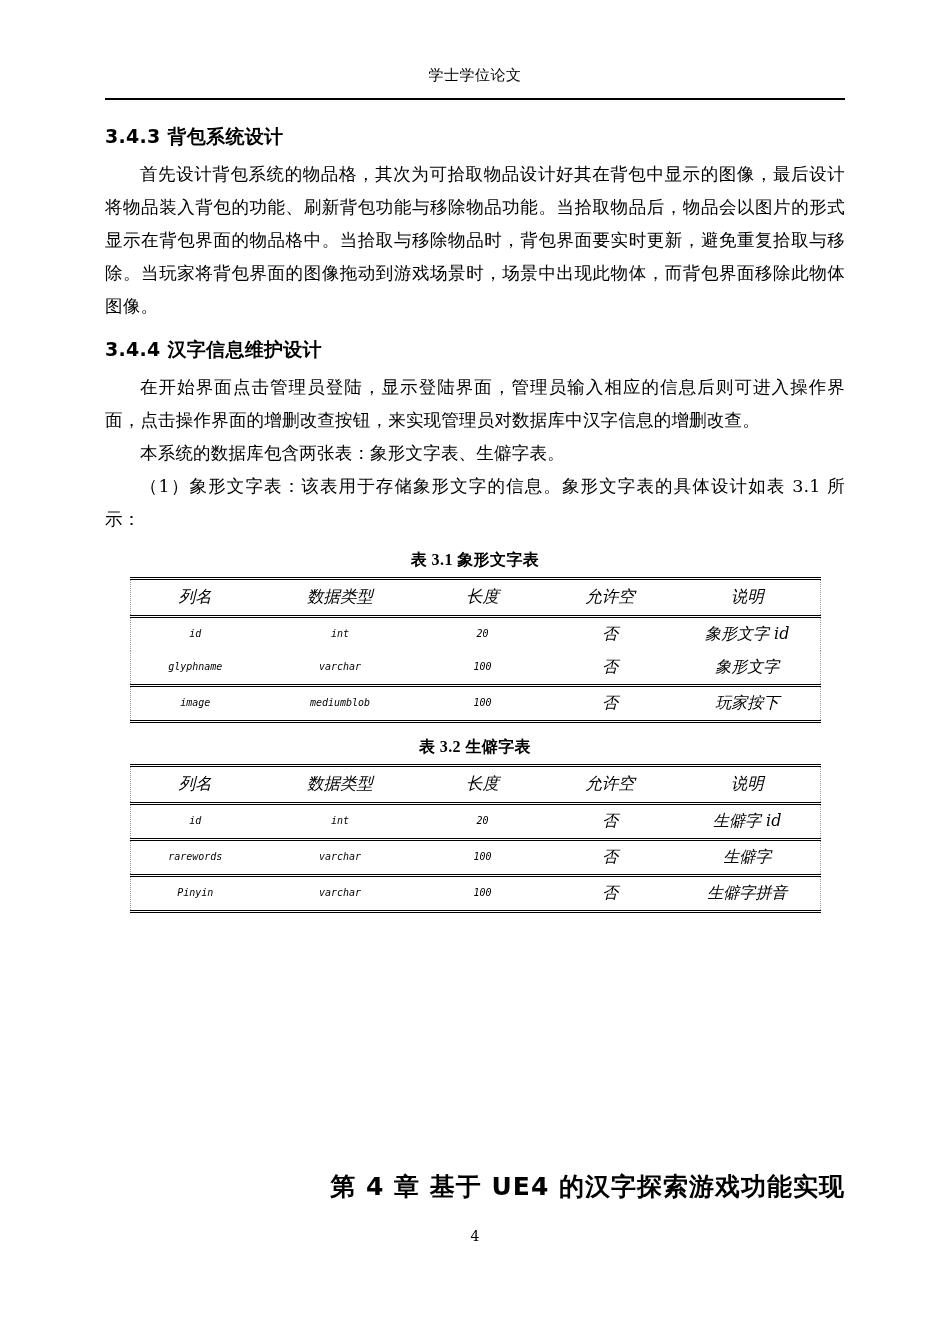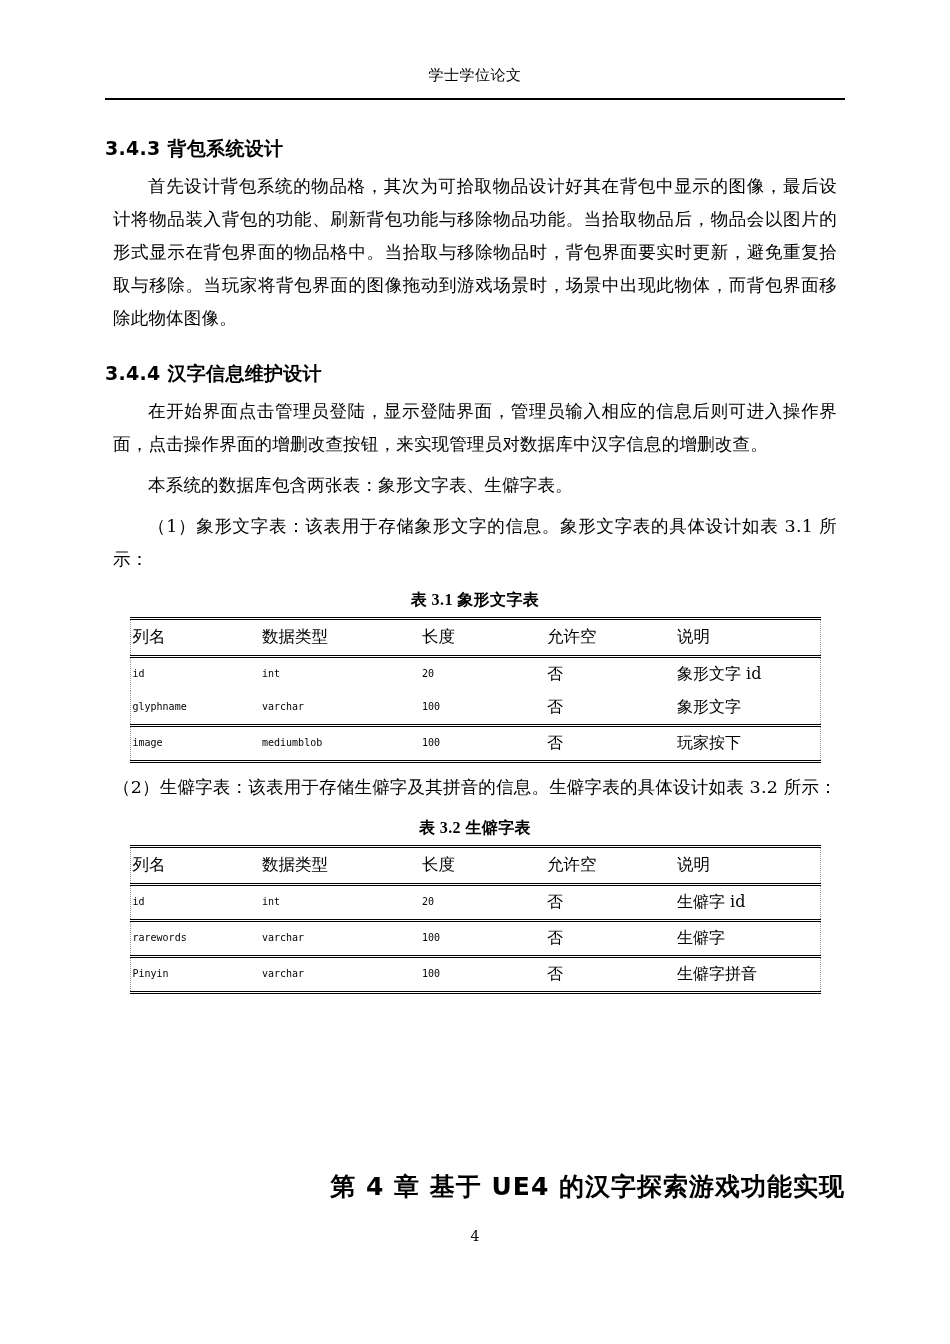--- a/index.html
+++ b/index.html
@@ -49,33 +49,33 @@
     position: absolute;
     left: 105px;
     top: 110px;
     width: 740px;
   }
 
   h2.sec {
     font-family: "DejaVu Sans", "Liberation Sans", sans-serif;
     font-size: 19px;
     font-weight: bold;
-    margin: 26px 0 8px 0;
+    margin: 14px 0 8px 0;
     letter-spacing: 0.3px;
   }
   h2.sec.big {
     font-size: 20px;
     margin-top: 26px;
     margin-bottom: 10px;
   }
 
   p.body {
     font-size: 17.5px;
     line-height: 33px;
-    margin: 8px;
+    margin: 0;
     text-align: justify;
     text-justify: inter-ideograph;
     text-indent: 2em;
     letter-spacing: 0.2px;
   }
   p.body.noindent { text-indent: 0; }
   p.tight { margin-top: 0; }
 
   
   .tbl-wrap { margin-top: 14px; }
@@ -90,24 +90,26 @@
 
   table.dbtbl {
     border-collapse: collapse;
     width: 690px;
     margin: 0 auto;
     table-layout: fixed;
     border-left: 1px dotted #999;
     border-right: 1px dotted #999;
   }
   table.dbtbl td {
+    text-align: center;
     font-size: 16px;
     padding: 5px 2px 6px 2px;
     line-height: 22px;
     font-family: "DejaVu Serif", "Liberation Serif", serif;
+    font-style: italic;
   }
   table.dbtbl td.mono {
     font-family: "DejaVu Sans Mono", "Liberation Mono", monospace;
     font-size: 10px;
   }
   table.dbtbl tr.head td {
     font-size: 16.5px;
     padding-top: 6px;
     padding-bottom: 7px;
   }
@@ -202,21 +204,20 @@
             <td class="mono">image</td>
             <td class="mono">mediumblob</td>
             <td class="mono">100</td>
             <td>否</td>
             <td>玩家按下</td>
           </tr>
         </tbody>
       </table>
     </div>
 
-    <p class="body noindent">（2）生僻字表：该表用于存储生僻字及其拼音的信息。生僻字表的具体设计如表 3.2 所示：</p>
 
     <div class="tbl-wrap">
       <div class="tbl-caption">表 3.2  生僻字表</div>
       <table class="dbtbl">
         <colgroup>
             <col class="c0">
             <col class="c1">
             <col class="c2">
             <col class="c3">
             <col class="c4">

